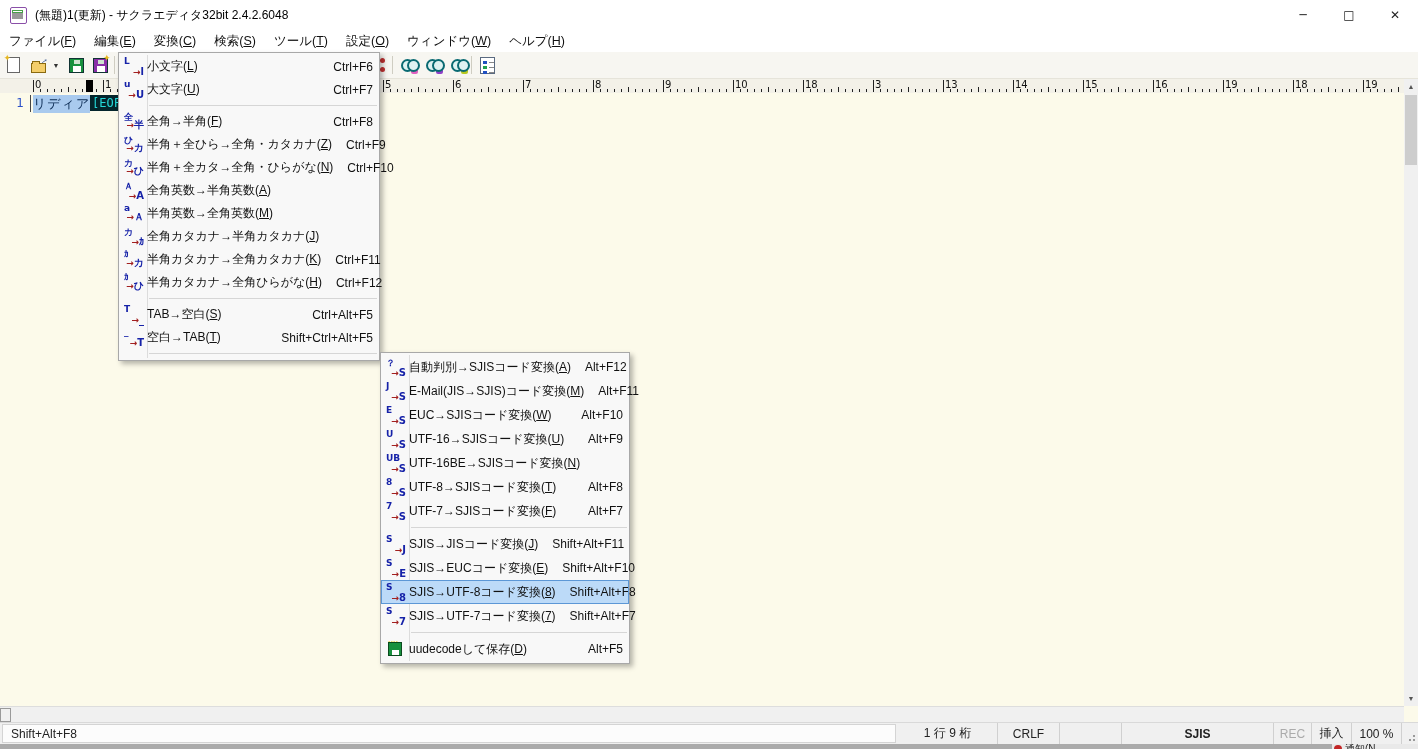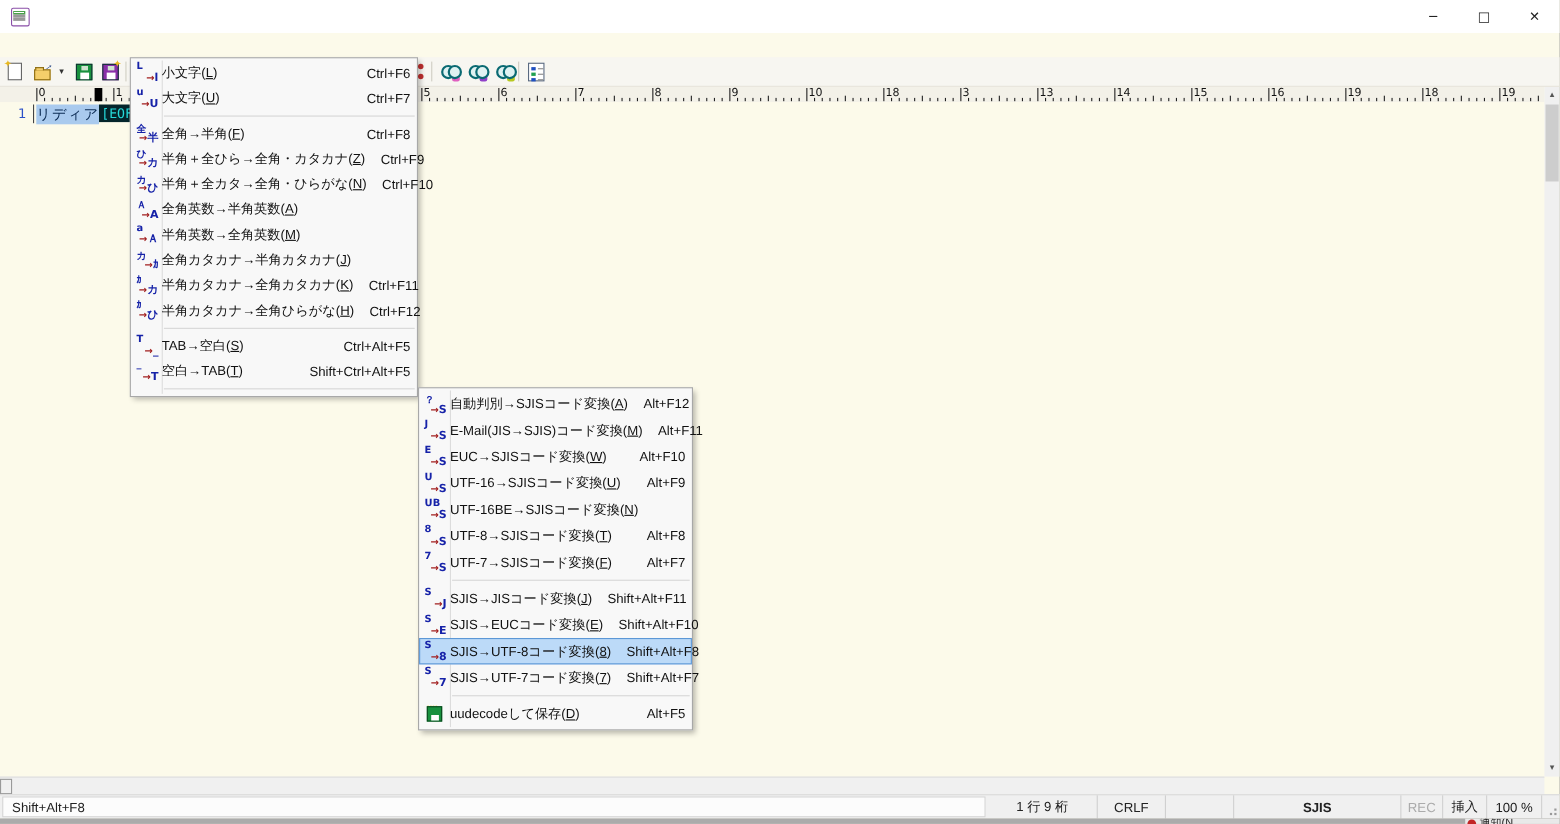--- a/index.html
+++ b/index.html
@@ -117,27 +117,38 @@
   #notif .ndot{width:8px;height:8px;border-radius:50%;background:#C22525;margin:1px 3px 0 2px;flex:0 0 8px;}
   #notif .ntxt{font-size:10px;color:#222;line-height:10px;}
 </style>
 </head>
 <body>
 
 <div id="app">
 
   <div id="titlebar">
     <div id="app-icon"></div>
+    <div id="title-text">(無題)1(更新) - サクラエディタ32bit 2.4.2.6048</div>
     <div id="win-controls">
       <div class="win-btn">─</div>
       <div class="win-btn">□</div>
       <div class="win-btn">✕</div>
     </div>
   </div>
 
+  <div id="menubar">
+      <div class="mb-item">ファイル(<u>F</u>)</div>
+      <div class="mb-item">編集(<u>E</u>)</div>
+      <div class="mb-item">変換(<u>C</u>)</div>
+      <div class="mb-item">検索(<u>S</u>)</div>
+      <div class="mb-item">ツール(<u>T</u>)</div>
+      <div class="mb-item">設定(<u>O</u>)</div>
+      <div class="mb-item">ウィンドウ(<u>W</u>)</div>
+      <div class="mb-item">ヘルプ(<u>H</u>)</div>
+    </div>
 
   <div id="toolbar">
     <div class="tbi" style="left:2px">
         <span class="pg">
           <span class="spark">✦</span>
         </span>
       </div>
     <div class="tbi" style="left:27px">
         <span class="fold">
           <span class="arr">→</span>

